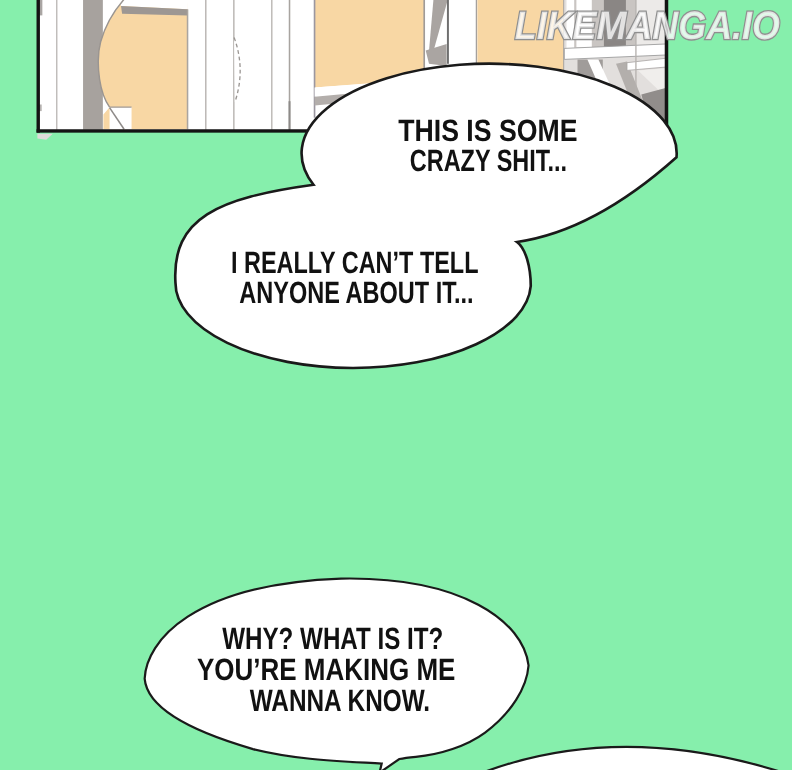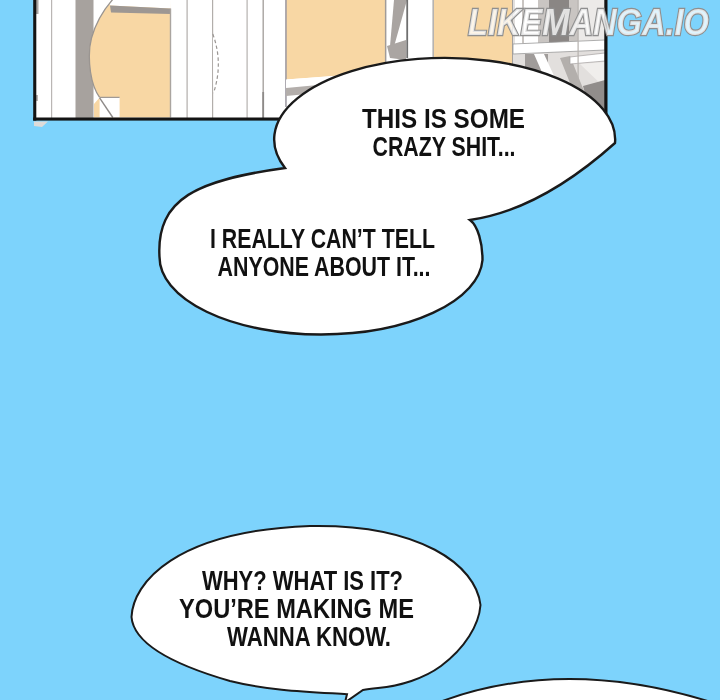--- a/index.html
+++ b/index.html
@@ -1,16 +1,16 @@
 <!DOCTYPE html>
 <html><head>
 <meta charset="utf-8">
 <style>
 html,body{margin:0;padding:0;background:#ffffff;}
-#page{position:relative;width:720px;height:700px;overflow:hidden;background:#7dd3fc;
+#page{position:relative;width:720px;height:700px;overflow:hidden;background:#86efac;
 font-family:"Liberation Sans", sans-serif;}
 svg{position:absolute;left:0;top:0;}
 </style>
 </head>
 <body>
 <div id="page">
 <svg width="720" height="700" viewBox="0 0 720 700">
   <defs>
     <clipPath id="panelclip">
           <rect x="34.5" y="0" width="571" height="118.5"></rect>

